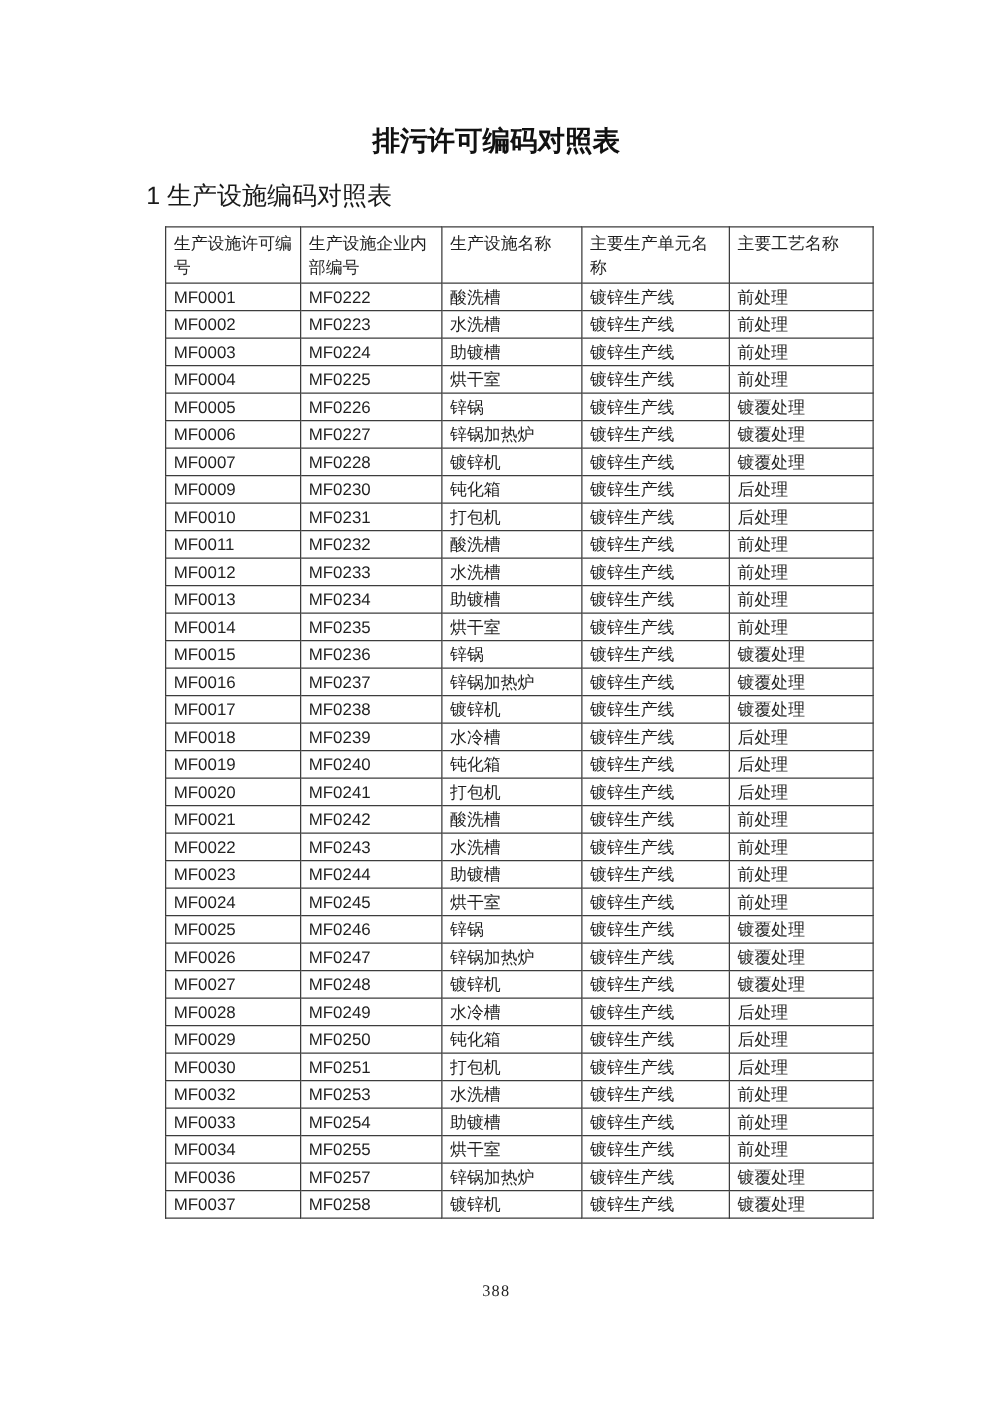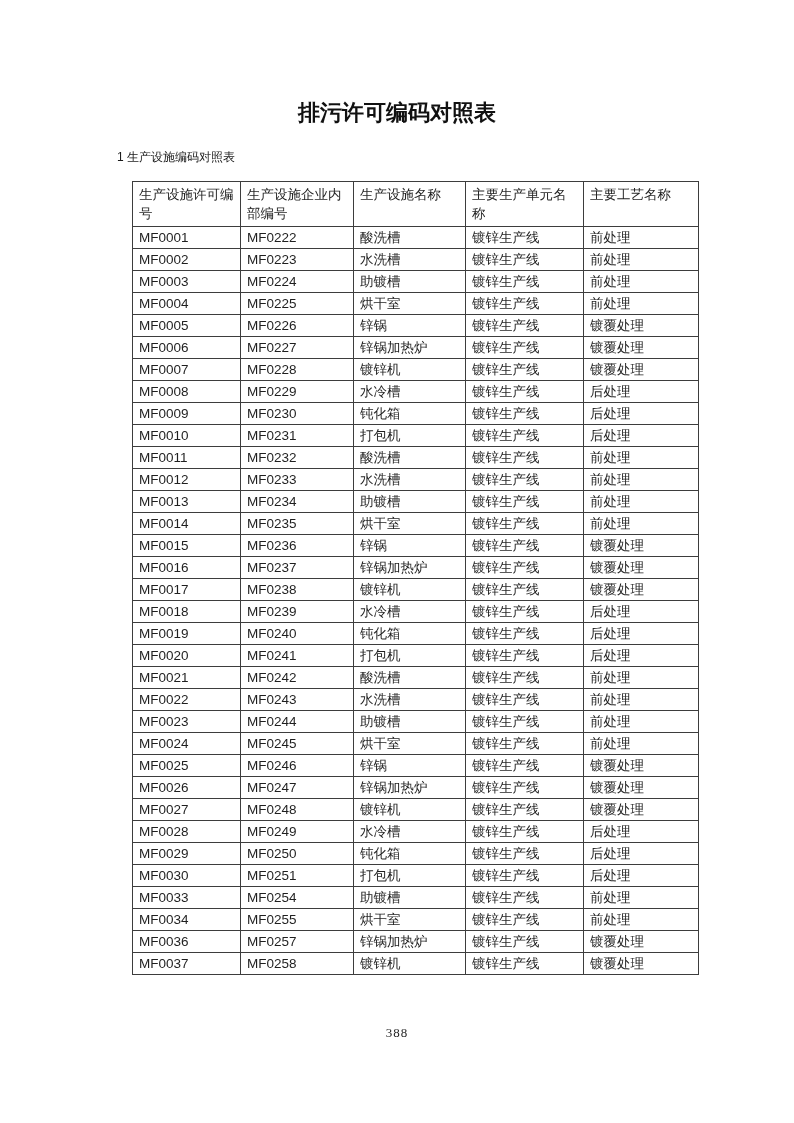--- a/index.html
+++ b/index.html
@@ -27,21 +27,21 @@
     line-height: 26px;
     font-weight: bold;
     color: #111111;
     font-family: "Liberation Sans", sans-serif;
   }
   .section-heading {
     position: absolute;
     top: 146px;
     left: 117px;
     margin: 0;
-    font-size: 12px;
+    font-size: 20px;
     line-height: 22px;
     font-weight: normal;
     color: #1a1a1a;
   }
   table.code-table {
     position: absolute;
     top: 181px;
     left: 132px;
     width: 566px;
     border-collapse: collapse;
@@ -151,27 +151,20 @@
           <td>镀覆处理</td>
         </tr>
         <tr>
           <td>MF0007</td>
           <td>MF0228</td>
           <td>镀锌机</td>
           <td>镀锌生产线</td>
           <td>镀覆处理</td>
         </tr>
         <tr>
-          <td>MF0008</td>
-          <td>MF0229</td>
-          <td>水冷槽</td>
-          <td>镀锌生产线</td>
-          <td>后处理</td>
-        </tr>
-        <tr>
           <td>MF0009</td>
           <td>MF0230</td>
           <td>钝化箱</td>
           <td>镀锌生产线</td>
           <td>后处理</td>
         </tr>
         <tr>
           <td>MF0010</td>
           <td>MF0231</td>
           <td>打包机</td>
@@ -312,20 +305,27 @@
           <td>后处理</td>
         </tr>
         <tr>
           <td>MF0030</td>
           <td>MF0251</td>
           <td>打包机</td>
           <td>镀锌生产线</td>
           <td>后处理</td>
         </tr>
         <tr>
+          <td>MF0032</td>
+          <td>MF0253</td>
+          <td>水洗槽</td>
+          <td>镀锌生产线</td>
+          <td>前处理</td>
+        </tr>
+        <tr>
           <td>MF0033</td>
           <td>MF0254</td>
           <td>助镀槽</td>
           <td>镀锌生产线</td>
           <td>前处理</td>
         </tr>
         <tr>
           <td>MF0034</td>
           <td>MF0255</td>
           <td>烘干室</td>

